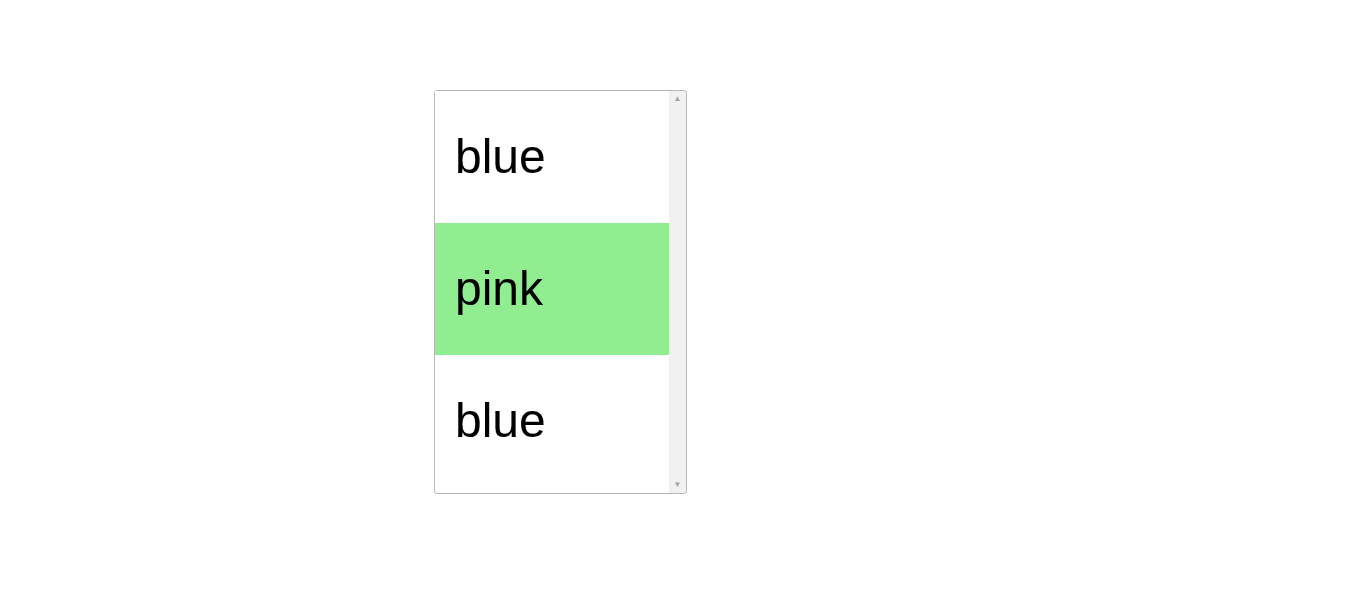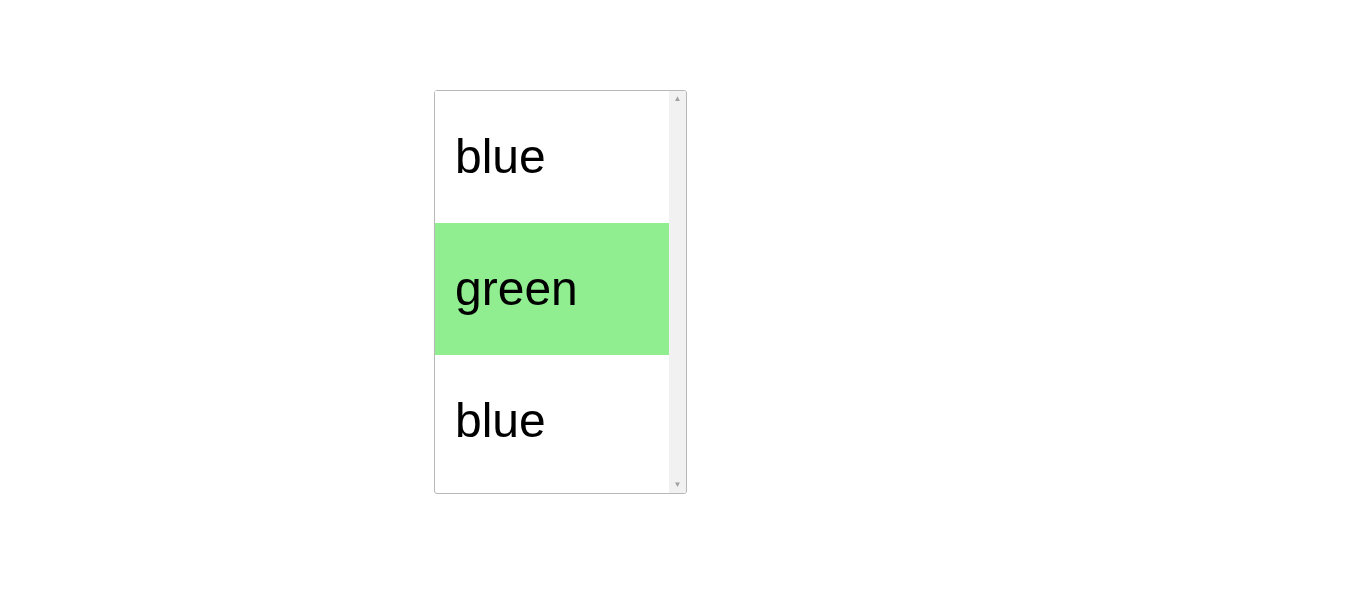--- a/index.html
+++ b/index.html
@@ -58,20 +58,20 @@
       padding: 4px 0;
       user-select: none;
     }
   </style>
 </head>
 <body>
 
 <div class="listbox">
   <div class="options">
     <div class="option">blue</div>
-    <div class="option selected">green</div>
+    <div class="option selected">pink</div>
     <div class="option">blue</div>
   </div>
   <div class="scrollbar">
     <span class="scroll-arrow">▲</span>
     <span class="scroll-arrow">▼</span>
   </div>
 </div>
 
 </body></html>

